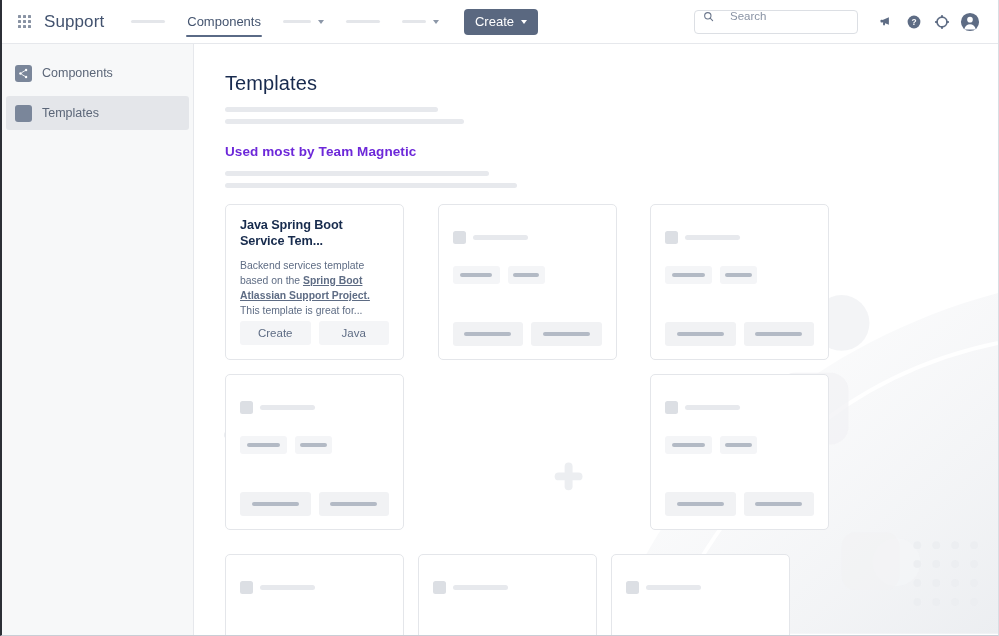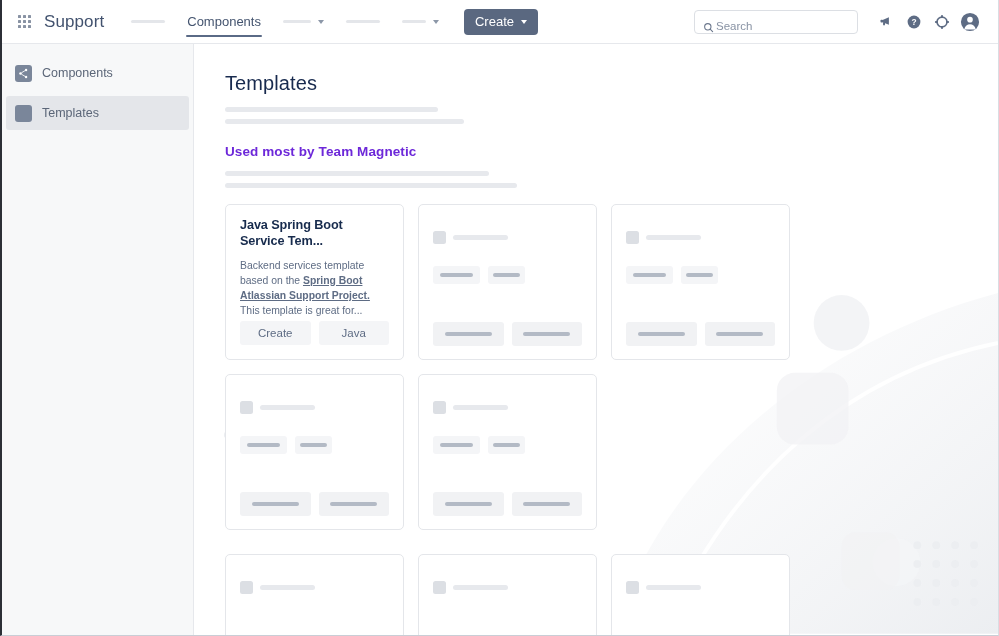--- a/index.html
+++ b/index.html
@@ -122,23 +122,23 @@
     display: flex;
     align-items: center;
     gap: 0px;
   }
   .search-box {
     width: 164px;
     height: 24px;
     border: 1px solid #dcdfe4;
     border-radius: 4px;
     background: #fff;
-    display: flex; align-items: flex-end;
+    display: flex; align-items: flex-start;
     padding: 0 8px;
-    gap: 2px;
+    gap: 16px;
     cursor: text;
     margin-right: 14px;
   }
   .search-box .ph {
     font-size: 11.5px;
     color: #8993a4;
     line-height: 1;
   }
   .icon-btn {
     width: 28px; height: 28px;
@@ -229,20 +229,21 @@
     cursor: pointer;
     font-family: inherit;
   }
 
   
   .card-grid {
     display: flex;
     flex-wrap: wrap;
     gap: 14px 14px;
     width: 604px;
+    justify-content: space-between;
   }
   .card {
     width: 179px;
     background: #ffffff;
     border: 1px solid #e4e6ea;
     border-radius: 5px;
     padding: 13px 14px 14px 14px;
     position: relative;
   }
   .card.real { height: 156px; }

